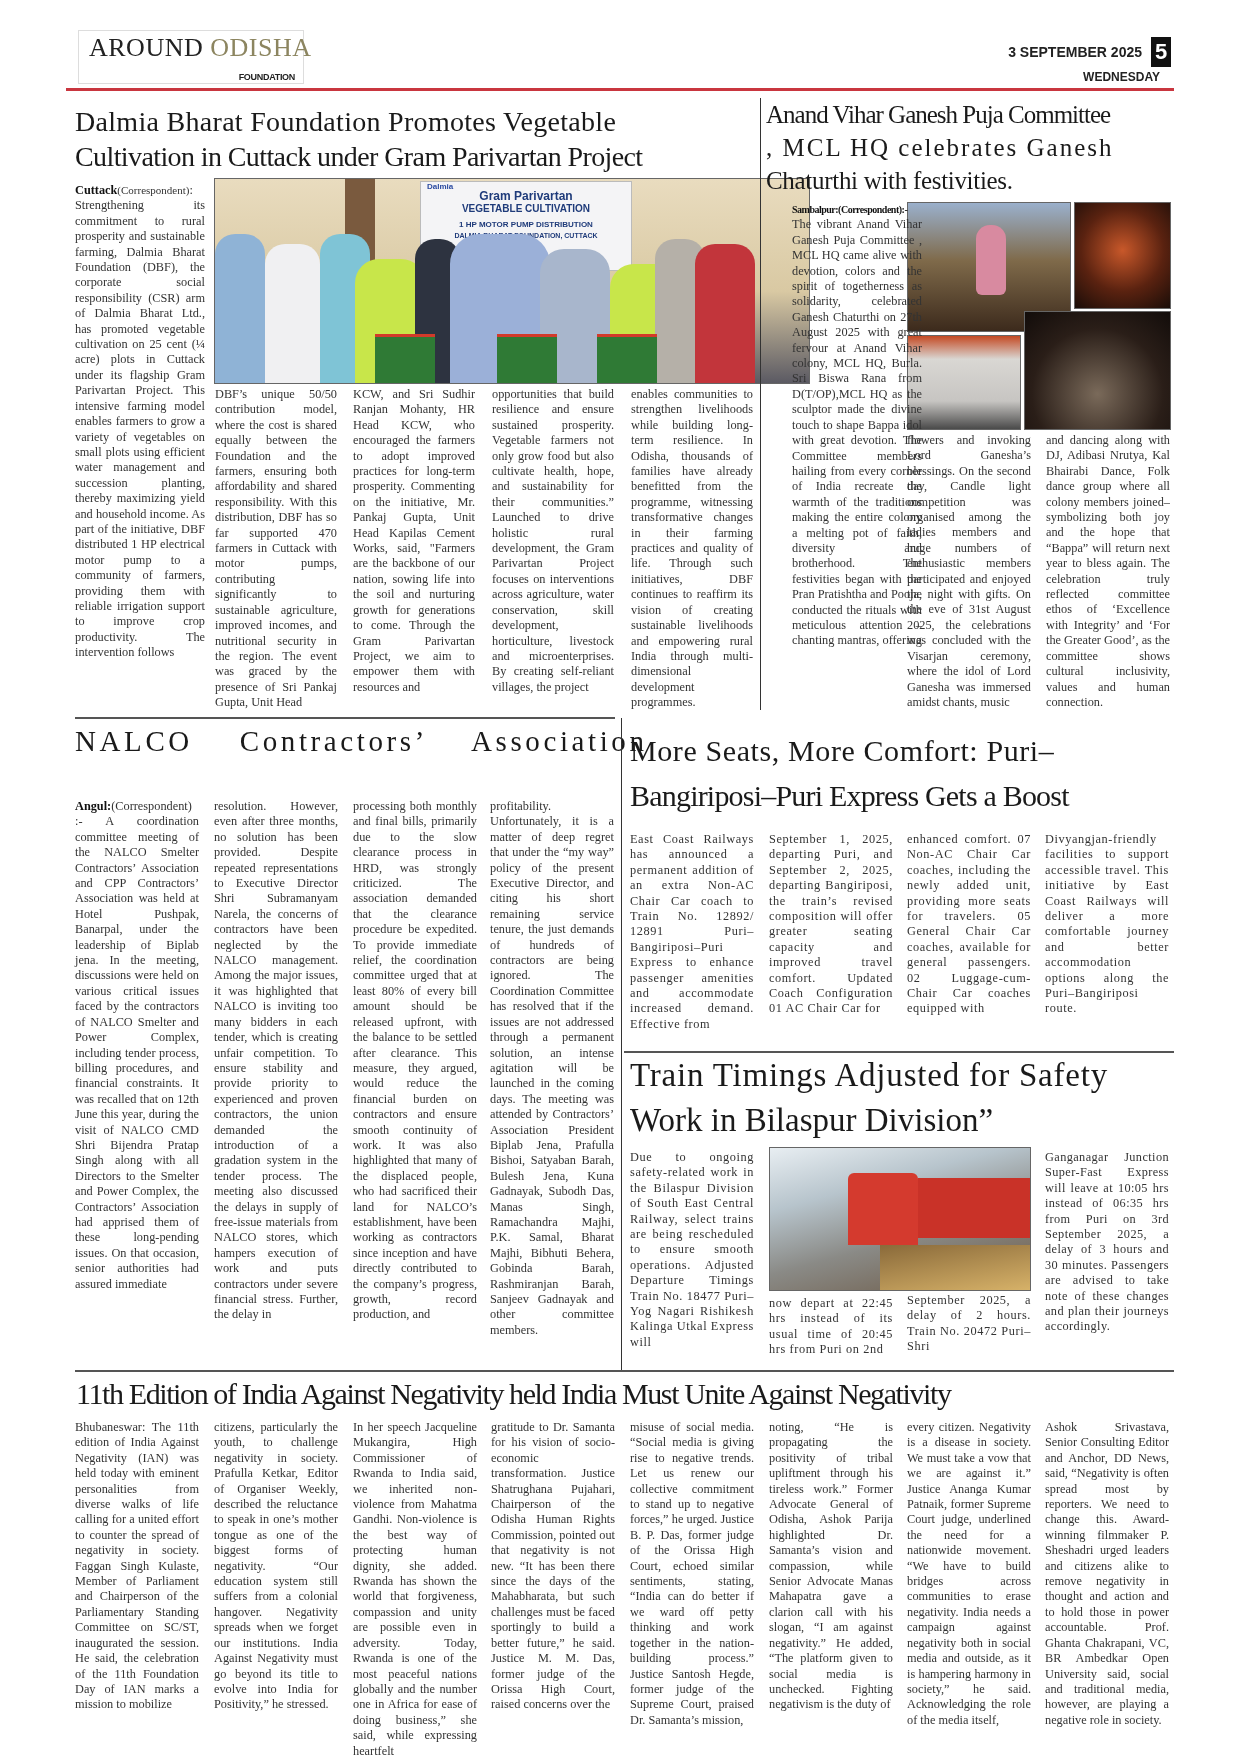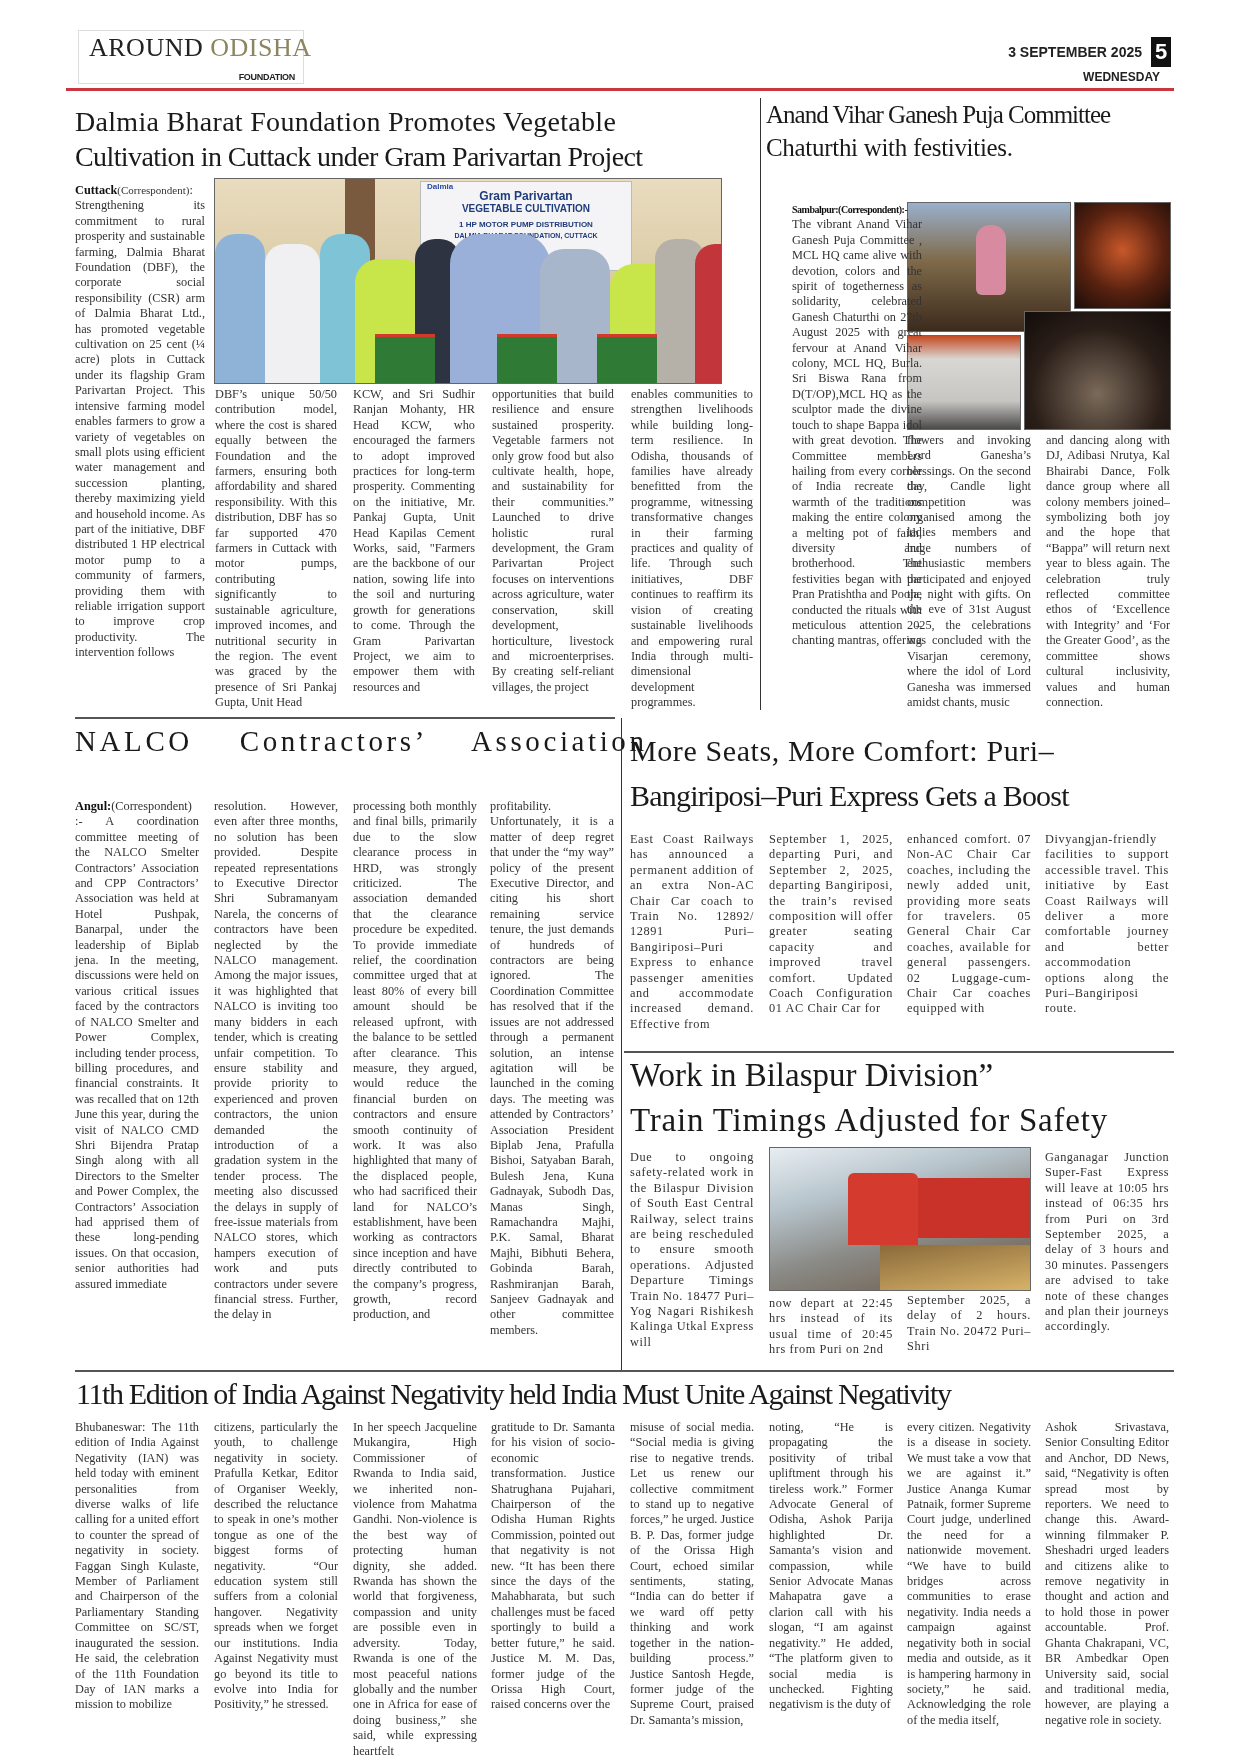--- a/index.html
+++ b/index.html
@@ -38,21 +38,21 @@
 <div class="abs date">3 SEPTEMBER 2025</div>
 <div class="abs pageno">5</div>
 <div class="abs day">WEDNESDAY</div>
 <div class="abs redrule"></div>
 
 <div class="abs headline" style="left:75px; top:104px; width:680px; font-size:28px; letter-spacing:0.3px; white-space:nowrap;">
   <div style="height:35px;">Dalmia Bharat Foundation Promotes Vegetable</div>
   <div style="letter-spacing:-0.6px;">Cultivation in Cuttack under Gram Parivartan Project</div>
 </div>
 
-<div class="abs photo" style="left:214px; top:178px; width:508px; height:206px; background:linear-gradient(180deg,#e9dcbf 0%,#d9c9a3 55%,#5b5a63 100%);padding-left:16px;">
+<div class="abs photo" style="left:214px; top:178px; width:596px; height:206px; background:linear-gradient(180deg,#e9dcbf 0%,#d9c9a3 55%,#5b5a63 100%);padding-left:16px;">
   <div class="abs" style="left:130px; top:0; width:30px; height:120px; background:#7a5a3e;"></div>
   <div class="abs" style="left:205px; top:2px; width:210px; height:88px; background:#f4f4f6; border:1px solid #bbb; text-align:center; font-family:'Liberation Sans',sans-serif; color:#1f3b7a; font-weight:bold;">
     <div style="font-size:8px; text-align:left; padding-left:6px; color:#2a4aa0;">Dalmia</div>
     <div style="font-size:12px; margin-top:-2px;">Gram Parivartan</div>
     <div style="font-size:10px;">VEGETABLE CULTIVATION</div>
     <div style="font-size:8px; margin-top:6px;">1 HP MOTOR PUMP DISTRIBUTION</div>
     <div style="font-size:7px; margin-top:3px;">DALMIA BHARAT FOUNDATION, CUTTACK</div>
   </div>
 
   <div class="abs" style="left:0; top:55px; width:50px; height:151px; background:#8fb3d6; border-radius:20px 20px 0 0;"></div>
@@ -76,20 +76,21 @@
 </div>
 <div class="abs col" style="left:215px; top:387px; width:122px;">DBF’s unique 50/50 contribution model, where the cost is shared equally between the Foundation and the farmers, ensuring both affordability and shared responsibility. With this distribution, DBF has so far supported 470 farmers in Cuttack with motor pumps, contributing significantly to sustainable agriculture, improved incomes, and nutritional security in the region. The event was graced by the presence of Sri Pankaj Gupta, Unit Head</div>
 <div class="abs col" style="left:353px; top:387px; width:122px;">KCW, and Sri Sudhir Ranjan Mohanty, HR Head KCW, who encouraged the farmers to adopt improved practices for long-term prosperity. Commenting on the initiative, Mr. Pankaj Gupta, Unit Head Kapilas Cement Works, said, "Farmers are the backbone of our nation, sowing life into the soil and nurturing growth for generations to come. Through the Gram Parivartan Project, we aim to empower them with resources and</div>
 <div class="abs col" style="left:492px; top:387px; width:122px;">opportunities that build resilience and ensure sustained prosperity. Vegetable farmers not only grow food but also cultivate health, hope, and sustainability for their communities.” Launched to drive holistic rural development, the Gram Parivartan Project focuses on interventions across agriculture, water conservation, skill development, horticulture, livestock and microenterprises. By creating self-reliant villages, the project</div>
 <div class="abs col" style="left:631px; top:387px; width:122px;">enables communities to strengthen livelihoods while building long-term resilience. In Odisha, thousands of families have already benefitted from the programme, witnessing transformative changes in their farming practices and quality of life. Through such initiatives, DBF continues to reaffirm its vision of creating sustainable livelihoods and empowering rural India through multi-dimensional development programmes.</div>
 
 <div class="abs vrule" style="left:760px; top:98px; height:612px;"></div>
 
 <div class="abs headline" style="left:766px; top:98px; width:410px; font-size:25px; white-space:nowrap; line-height:33px;">
   <div style="letter-spacing:-1px;">Anand Vihar Ganesh Puja Committee</div>
+  <div style="letter-spacing:2px;">, MCL HQ celebrates Ganesh</div>
   <div style="letter-spacing:-0.3px;font-family:Liberation Serif, serif;">Chaturthi with festivities.</div>
 </div>
 
 <div class="abs" style="left:907px; top:202px; width:264px; height:228px;">
   <div class="abs photo" style="left:0; top:0; width:164px; height:130px; background:linear-gradient(180deg,#9ab0cc 0%,#7f6a4a 45%,#3c2a1c 100%);">
     <div class="abs" style="left:68px; top:22px; width:30px; height:70px; background:#d88aa0; border-radius:14px 14px 6px 6px;"></div>
   </div>
   <div class="abs photo" style="left:167px; top:0; width:97px; height:107px; background:radial-gradient(circle at 50% 45%,#c8582a 0%,#5a2210 55%,#1a0d08 100%);"></div>
   <div class="abs photo" style="left:0; top:133px; width:114px; height:95px; background:linear-gradient(180deg,#c44a24 0%,#d9d7d3 25%,#c7c5c2 70%,#4a4a4a 100%);"></div>
   <div class="abs photo" style="left:117px; top:109px; width:147px; height:119px; background:radial-gradient(circle at 50% 70%,#7a6a5a 0%,#2a1e18 60%,#120c0a 100%);"></div>
@@ -120,22 +121,22 @@
   <div style="letter-spacing:-0.8px;">Bangiriposi–Puri Express Gets a Boost</div>
 </div>
 <div class="abs col" style="left:630px; top:832px; width:124px; letter-spacing:0.6px;">East Coast Railways has announced a permanent addition of an extra Non-AC Chair Car coach to Train No. 12892/ 12891 Puri–Bangiriposi–Puri Express to enhance passenger amenities and accommodate increased demand. Effective from</div>
 <div class="abs col" style="left:769px; top:832px; width:124px; letter-spacing:0.6px;">September 1, 2025, departing Puri, and September 2, 2025, departing Bangiriposi, the train’s revised composition will offer greater seating capacity and improved travel comfort. Updated Coach Configuration 01 AC Chair Car for</div>
 <div class="abs col" style="left:907px; top:832px; width:124px; letter-spacing:0.6px;">enhanced comfort. 07 Non-AC Chair Car coaches, including the newly added unit, providing more seats for travelers. 05 General Chair Car coaches, available for general passengers. 02 Luggage-cum-Chair Car coaches equipped with</div>
 <div class="abs col" style="left:1045px; top:832px; width:124px; letter-spacing:0.6px;">Divyangjan-friendly facilities to support accessible travel. This initiative by East Coast Railways will deliver a more comfortable journey and better accommodation options along the Puri–Bangiriposi route.</div>
 
 <div class="abs hrule" style="left:624px; top:1051px; width:550px;"></div>
 
 <div class="abs headline" style="left:630px; top:1053px; width:545px; font-size:33px; white-space:nowrap; line-height:45px;">
+  <div style="letter-spacing:0.8px;">Train Timings Adjusted for Safety</div>
   <div>Work in Bilaspur Division”</div>
-  <div style="letter-spacing:0.8px;">Train Timings Adjusted for Safety</div>
 </div>
 
 <div class="abs photo" style="left:769px; top:1147px; width:262px; height:144px; background:linear-gradient(165deg,#e8eef2 0%,#b7c4cc 30%,#8a8a86 60%,#6b5844 100%);">
   <div class="abs" style="left:78px; top:25px; width:70px; height:72px; background:#d43a2e; border-radius:6px 6px 0 0;"></div>
   <div class="abs" style="left:148px; top:30px; width:114px; height:60px; background:#c93228;"></div>
   <div class="abs" style="left:110px; top:97px; width:152px; height:47px; background:linear-gradient(170deg,#8a6a3a 0%,#d9b46a 100%);"></div>
 </div>
 
 <div class="abs col" style="left:630px; top:1150px; width:124px; letter-spacing:0.6px;">Due to ongoing safety-related work in the Bilaspur Division of South East Central Railway, select trains are being rescheduled to ensure smooth operations. Adjusted Departure Timings Train No. 18477 Puri–Yog Nagari Rishikesh Kalinga Utkal Express will</div>
 <div class="abs col" style="left:769px; top:1296px; width:124px; letter-spacing:0.6px;">now depart at 22:45 hrs instead of its usual time of 20:45 hrs from Puri on 2nd</div>

